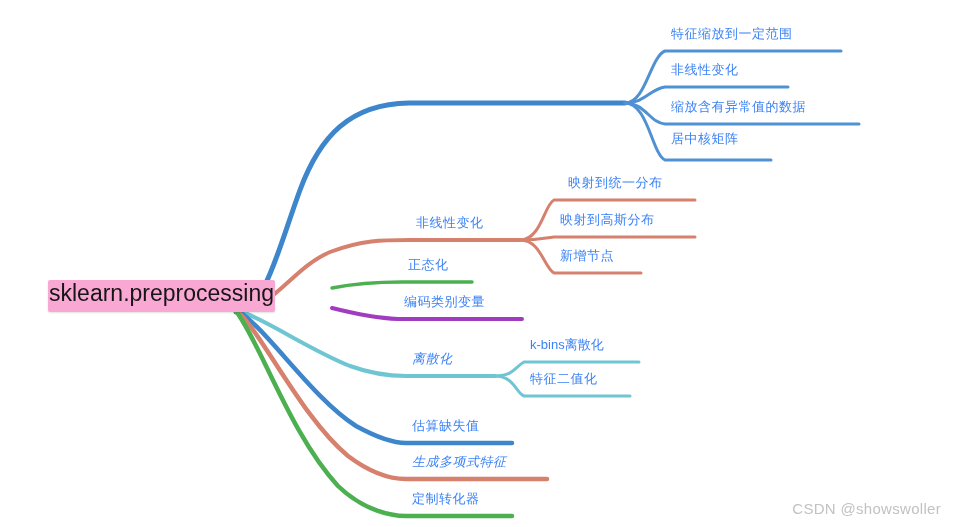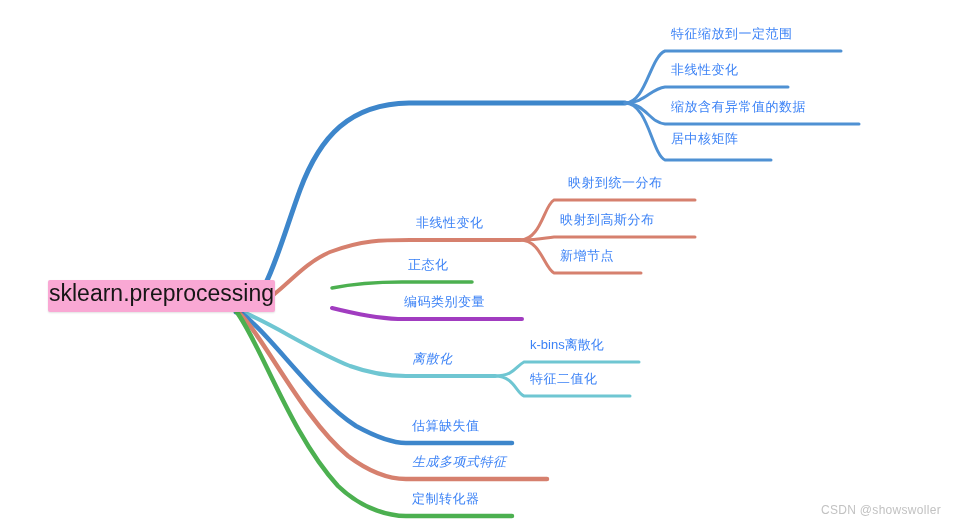--- a/index.html
+++ b/index.html
@@ -48,21 +48,21 @@
     color: #161616;
     font-size: 23px;
     letter-spacing: 0px;
     box-shadow: 0 1px 2px rgba(0,0,0,0.12);
   }
   #watermark {
     position: absolute;
     right: 14px;
     bottom: 10px;
     color: #c2c2c2;
-    font-size: 12px;
+    font-size: 15px;
     letter-spacing: 0.3px;
     user-select: none;
   }
 </style>
 </head>
 <body>
 
 <div id="mindmap-canvas">
 
   <svg id="branch-layer" viewBox="0 0 955 527" xmlns="http://www.w3.org/2000/svg">

